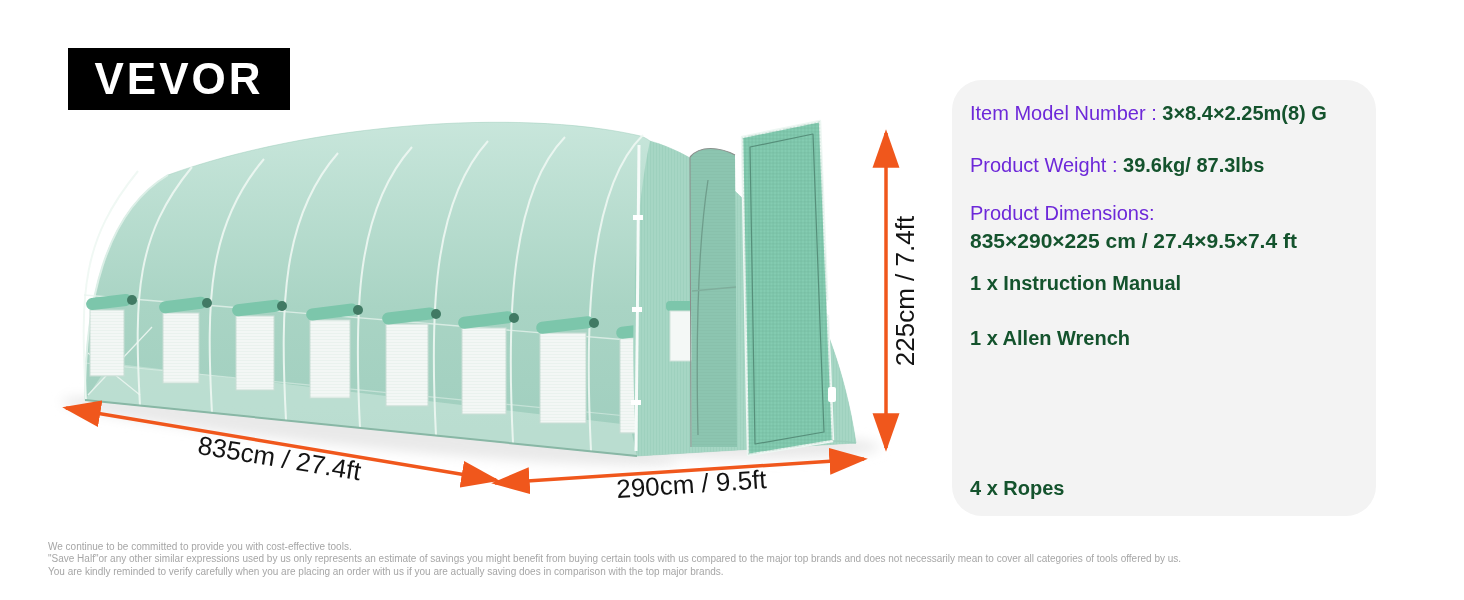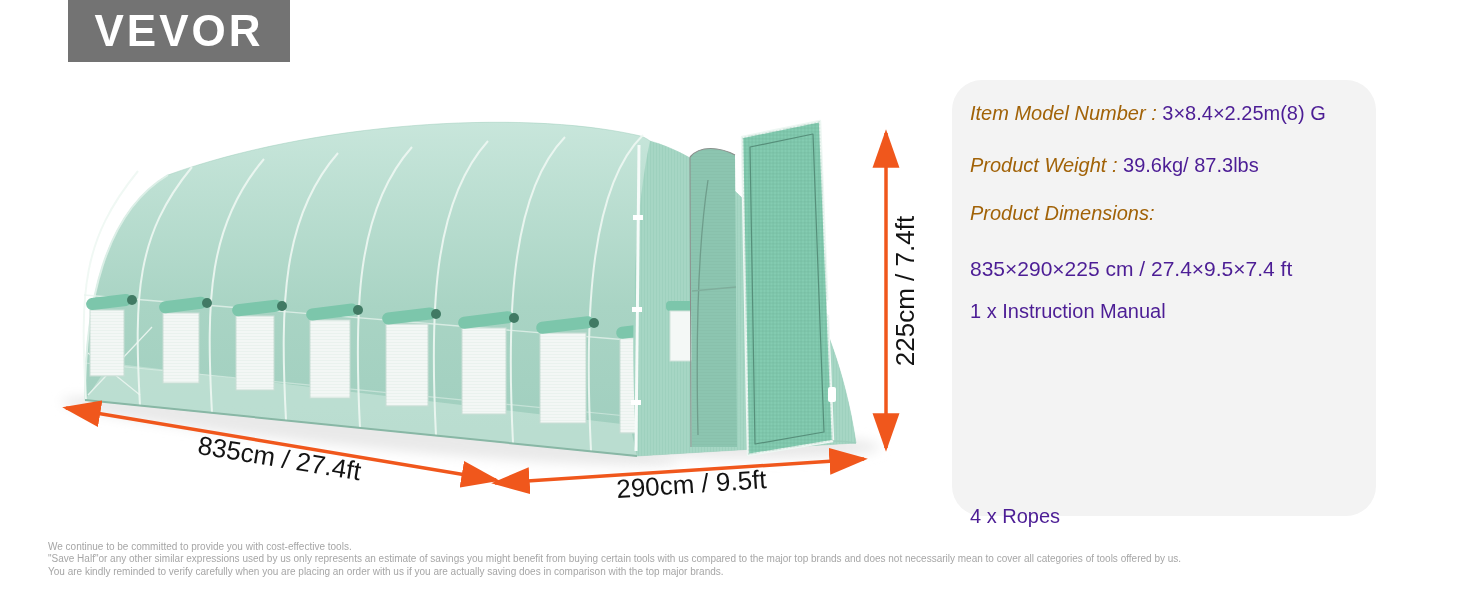--- a/index.html
+++ b/index.html
@@ -17,35 +17,35 @@
     transform:scaleY(1.02);
   }
   
   .figure{position:absolute;left:40px;top:95px;width:890px;height:490px;}
   
   .spec-panel{
     position:absolute;left:952px;top:80px;width:424px;height:436px;
     border-radius:30px;
   }
   .spec-line{position:absolute;left:18px;right:12px;font-size:20px;white-space:nowrap;}
-  .lbl{color:#a16207;font-weight:normal;font-style:italic;}
-  .val{color:#4c1d95;font-weight:normal;margin-top:28px;}
+  .lbl{color:#6d28d9;font-weight:normal;}
+  .val{color:#14532d;font-weight:bold;}
   .dims-value{font-size:21px;}
   .row-pair{display:flex;gap:37px;}
   
   .footer{
     position:absolute;left:48px;top:541px;width:1180px;
     font-size:10px;line-height:12.4px;color:#A6A6A6;
   }
   .footer div{white-space:nowrap;}
 </style>
 </head>
 <body>
 
-<div class="logo" style="background:#737373;">
+<div class="logo" style="background:#000000;margin-top:48px;">
   <span class="logo-text">VEVOR</span>
 </div>
 
 <div class="figure">
 <svg width="890" height="490" viewBox="0 0 890 490">
   <defs>
     <linearGradient id="bodyGrad" x1="0" y1="0" x2="0" y2="1">
       <stop offset="0" stop-color="#C8E6DB"></stop>
       <stop offset="0.55" stop-color="#A9D4C4"></stop>
       <stop offset="1" stop-color="#9FCEBE"></stop>
@@ -202,20 +202,21 @@
 <div class="spec-panel" style="background:#F3F3F3;">
   <div class="spec-line" style="top:22px;">
     <span class="lbl">Item Model Number : </span><span class="val">3×8.4×2.25m(8) G</span>
   </div>
   <div class="spec-line" style="top:74px;">
     <span class="lbl">Product Weight : </span><span class="val">39.6kg/ 87.3lbs</span>
   </div>
   <div class="spec-line lbl" style="top:122px;">Product Dimensions:</div>
   <div class="spec-line val dims-value" style="top:149px;">835×290×225 cm / 27.4×9.5×7.4 ft</div>
   <div class="spec-line val" style="top:192px;">1 x Instruction Manual</div>
+  <div class="spec-line val" style="top:247px;">1 x Allen Wrench</div>
   <div class="spec-line val row-pair" style="top:397px;">
     <span>4 x Ropes</span>
   </div>
 </div>
 
 <div class="footer">
   <div>We continue to be committed to provide you with cost-effective tools.</div>
   <div>"Save Half"or any other similar expressions used by us only represents an estimate of savings you might benefit from buying certain tools with us compared to the major top brands and does not necessarily mean to cover all categories of tools offered by us.</div>
   <div>You are kindly reminded to verify carefully when you are placing an order with us if you are actually saving does in comparison with the top major brands.</div>
 </div>

